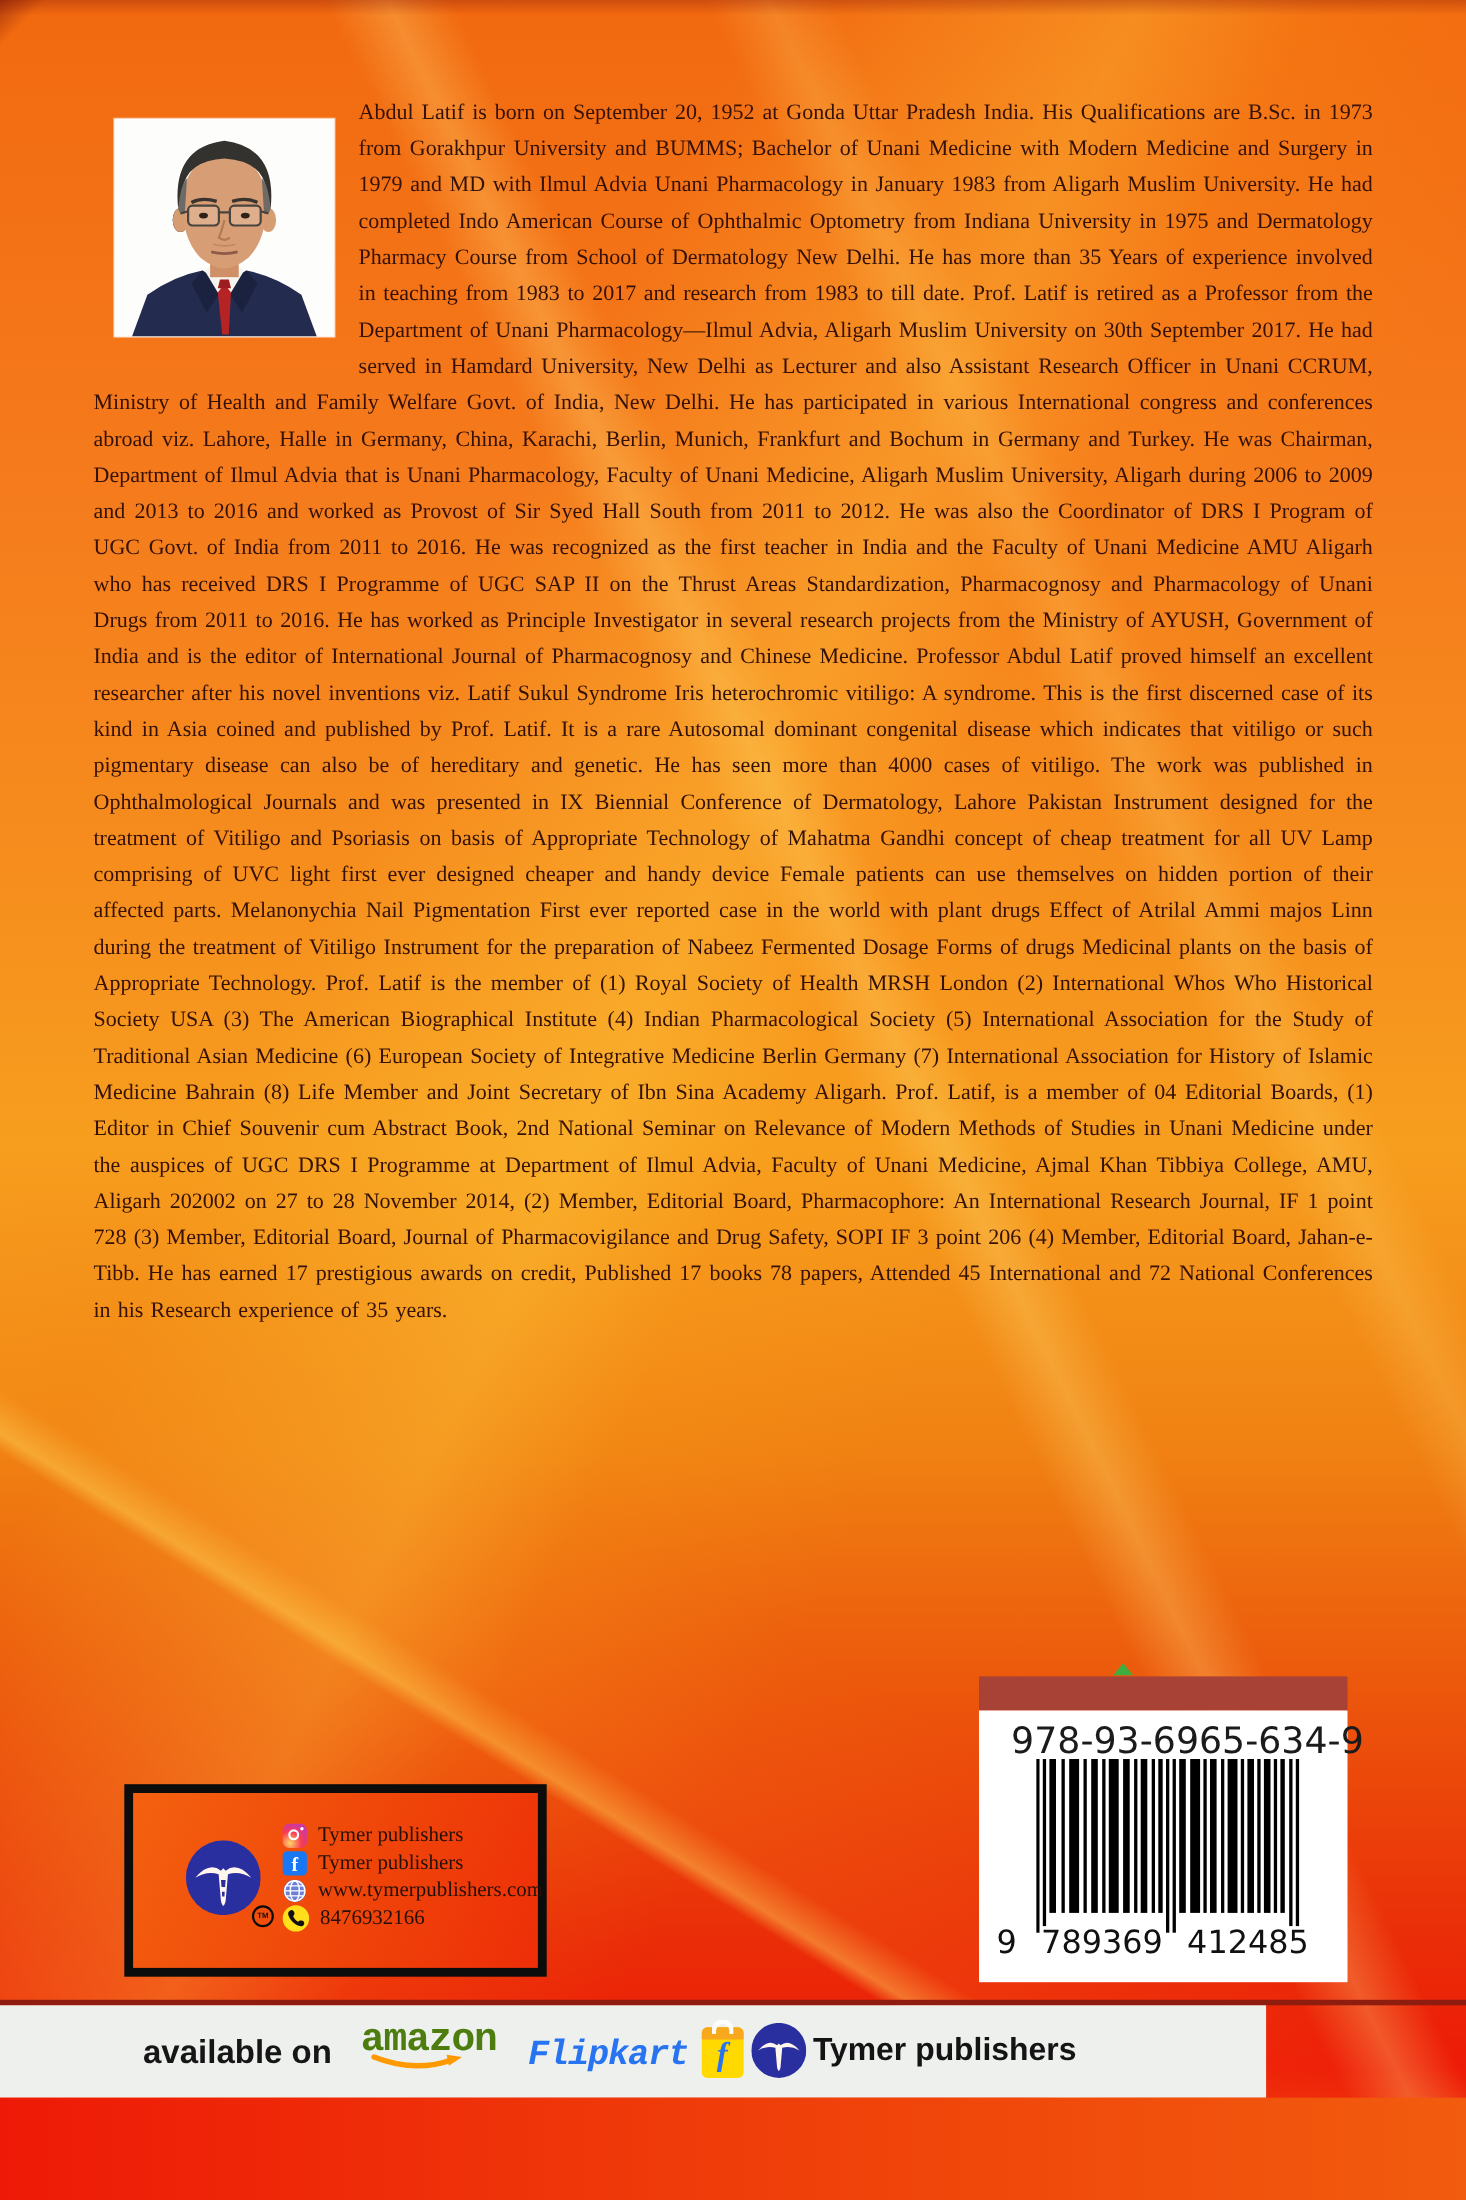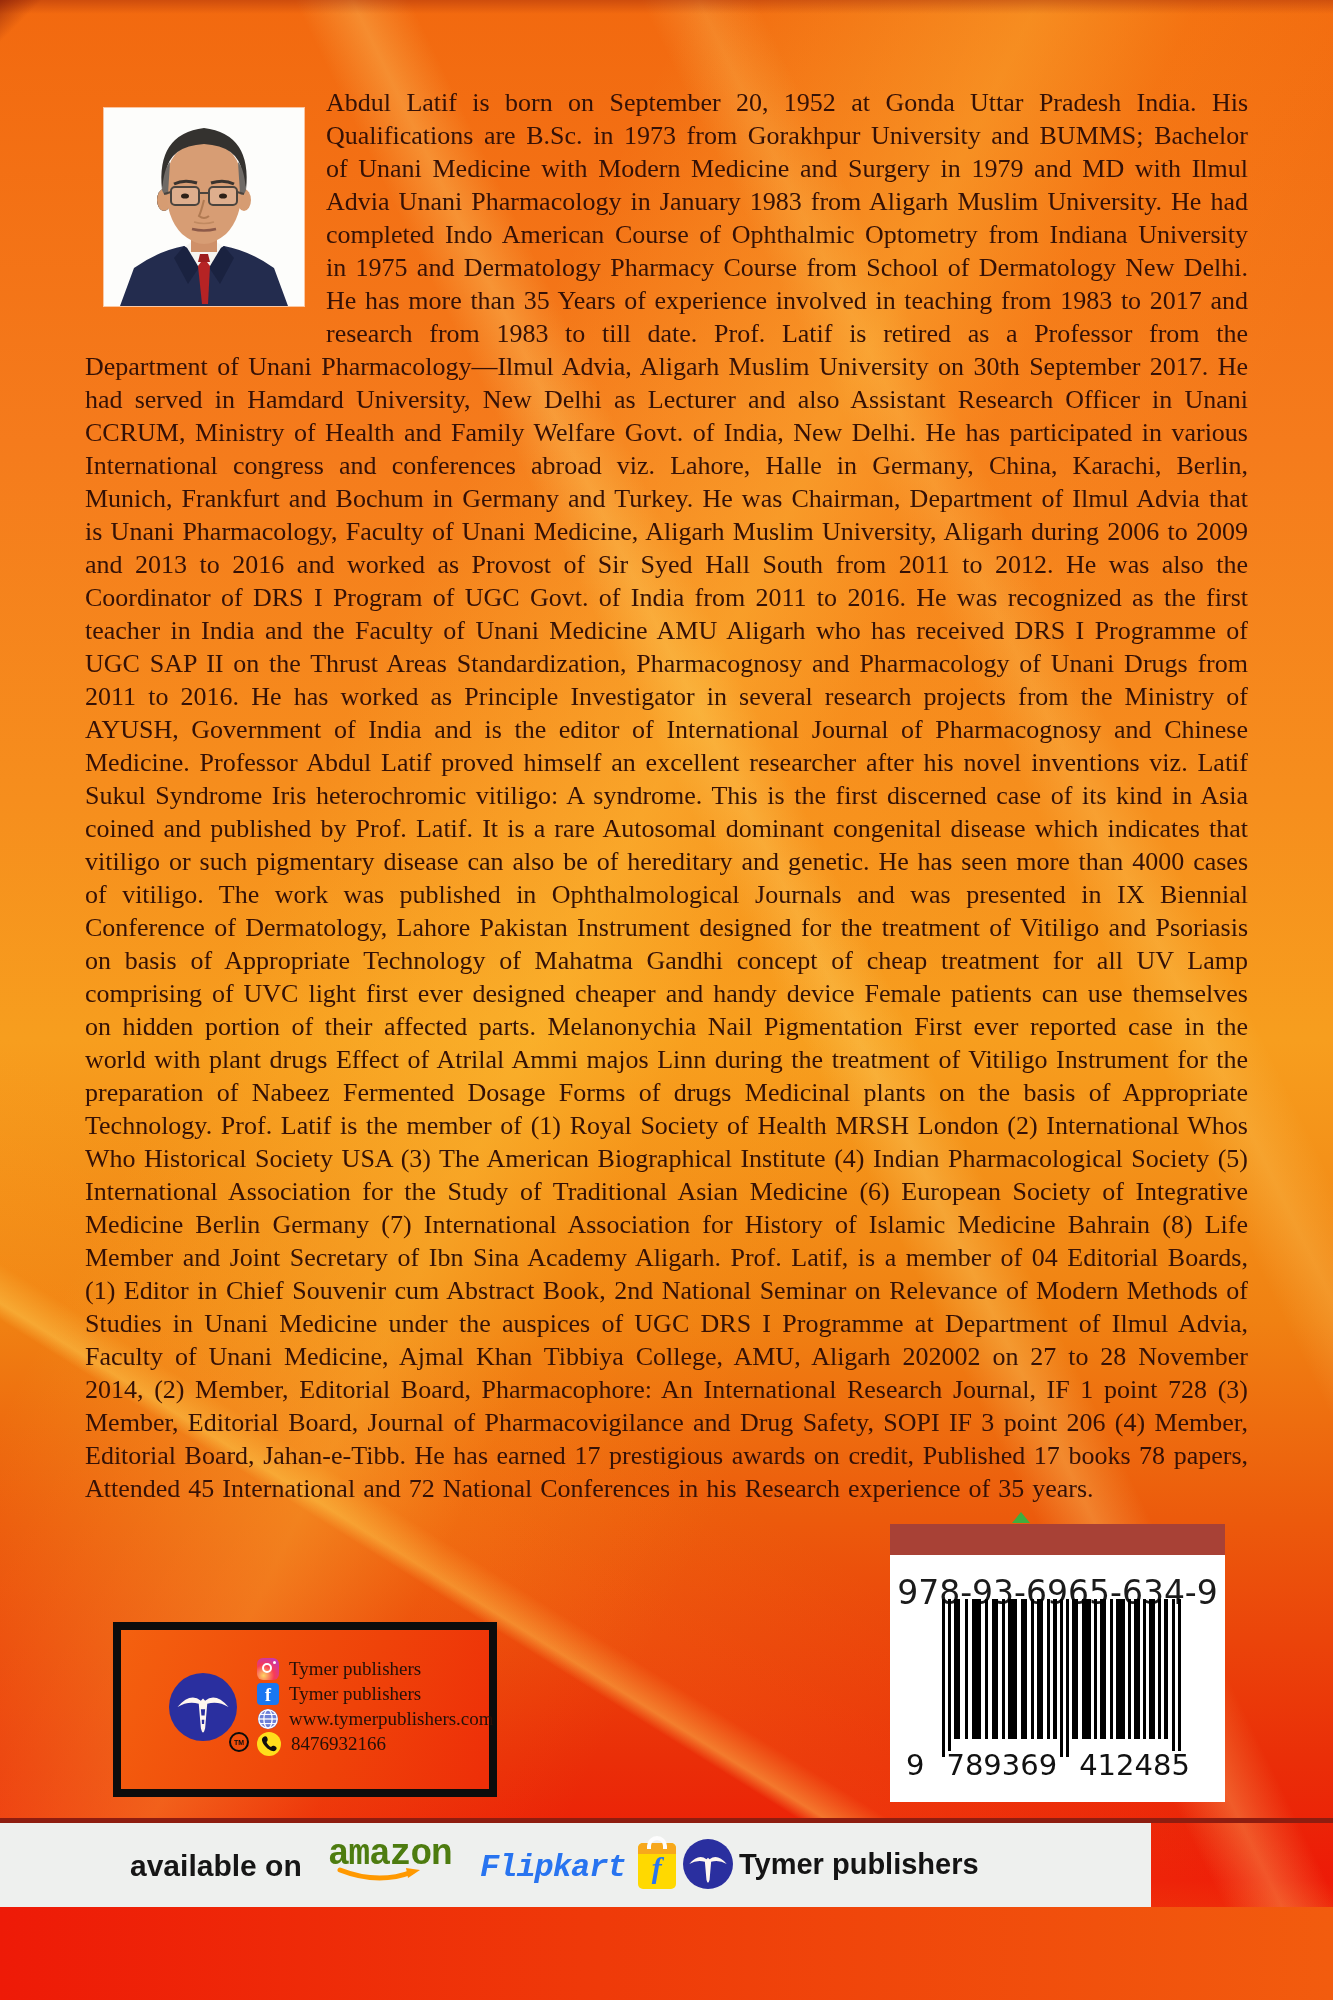--- a/index.html
+++ b/index.html
@@ -14,21 +14,21 @@
       linear-gradient(to bottom, rgba(140,25,10,.35) 0px, rgba(140,25,10,0) 14px),
       linear-gradient(116deg, rgba(255,255,255,0) 30%, rgba(255,208,64,.34) 45%, rgba(255,170,30,.14) 52%, rgba(255,255,255,0) 63%),
       linear-gradient(64deg, rgba(255,255,255,0) 55%, rgba(255,230,130,.28) 57.5%, rgba(255,255,255,0) 60%),
       linear-gradient(64deg, rgba(255,255,255,0) 70%, rgba(255,230,130,.20) 72.5%, rgba(255,255,255,0) 75%),
       linear-gradient(32deg, rgba(255,255,255,0) 24%, rgba(255,216,90,.45) 24.6%, rgba(255,170,40,.12) 26%, rgba(255,255,255,0) 34%),
       linear-gradient(to bottom, #f2690f 0%, #f57b1c 22%, #f68e1d 40%, #f79e1e 52%, #f08112 66%, #ec5a0c 76%, #ea2e08 88%, #ed1a07 94%, #ef3f0a 100%);
   }
   
   .bio{
     position:absolute;left:85px;top:86px;width:1163px;
-    font-size:26px;line-height:33px;
+    font-size:20px;line-height:33px;
     color:#351106;
     text-align:justify;
     word-spacing:1.5px;
   }
   .photo-float{
     float:left;
     width:200px;height:198px;
     margin:22px 22px 12px 19px;
     background:#fdfdfb;
     box-shadow:0 0 0 1px rgba(255,255,255,.6);
@@ -37,24 +37,24 @@
   
   .bc-maroon{position:absolute;left:890px;top:1524px;width:335px;height:31px;background:#a84136;}
   .green-caret{
     position:absolute;left:1012px;top:1512px;
     width:0;height:0;
     border-left:9px solid transparent;border-right:9px solid transparent;
     border-bottom:11px solid #3fae3f;
   }
   .bc-panel{position:absolute;left:890px;top:1555px;width:335px;height:247px;background:#ffffff;}
   .bc-isbn{
-    position:absolute;left:0;top:18px;width:100%;
+    position:absolute;left:0;top:8px;width:100%;
     text-align:center;
     font-family:"DejaVu Sans", sans-serif;
-    font-size:33px;color:#1b1b1b;letter-spacing:0px;white-space:nowrap;
+    font-size:33px;color:#1b1b1b;letter-spacing:0px;white-space:nowrap;padding-left:22px;
   }
   .bc-bars{position:absolute;left:52px;top:44px;width:240px;height:160px;}
   .bc-digits{
     position:absolute;left:16px;top:196px;width:310px;
     font-family:"DejaVu Sans", sans-serif;
     font-size:29px;color:#111;
     display:flex;gap:22px;align-items:flex-start;
   }
   .bc-digits span{background:#fff;line-height:1;}
   

